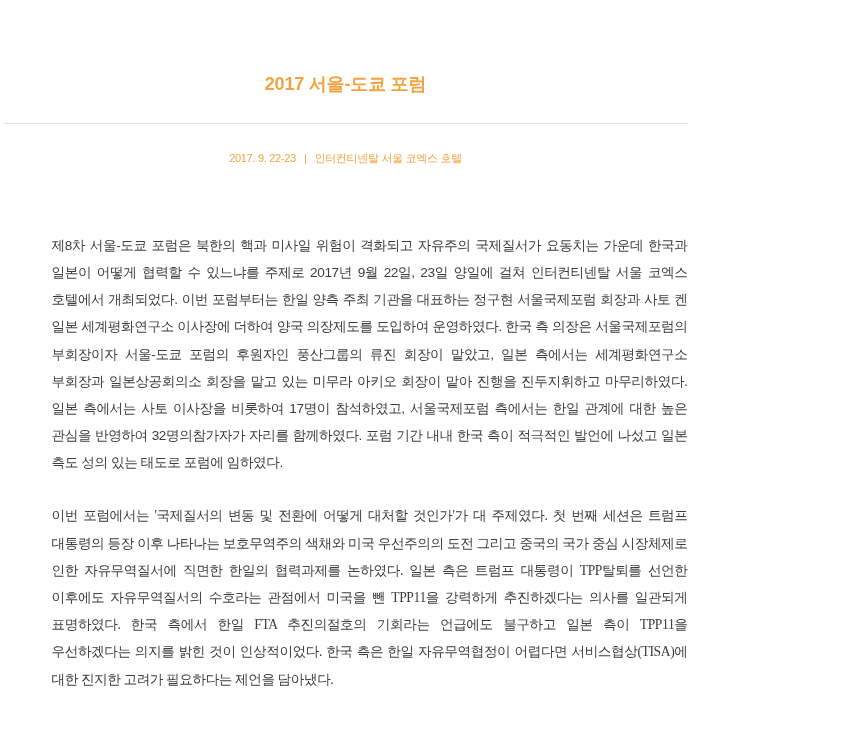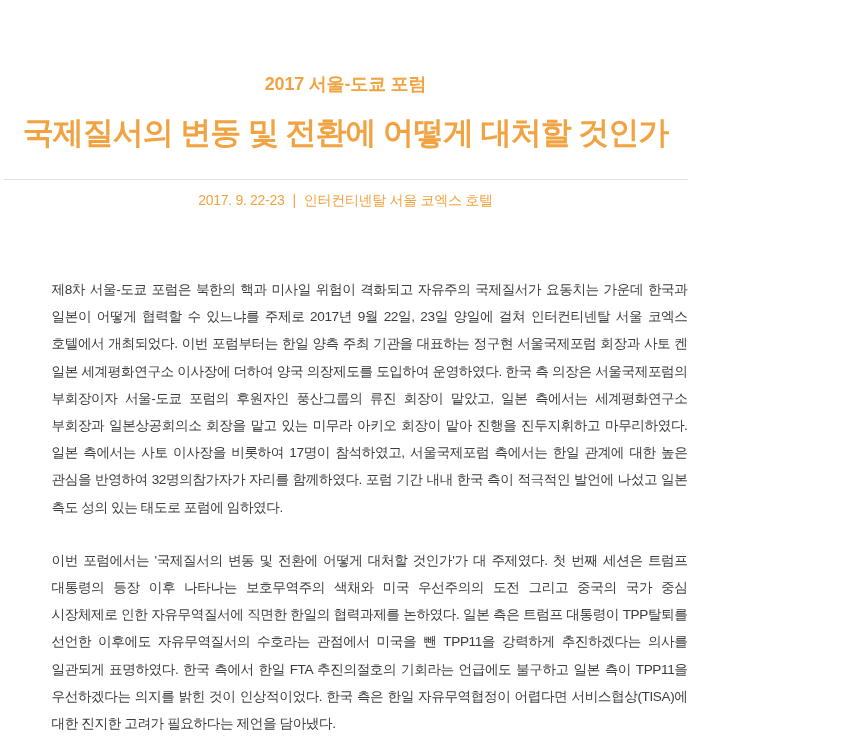--- a/index.html
+++ b/index.html
@@ -43,23 +43,23 @@
     margin-top: 26px;
     display: flex;
     justify-content: center;
   }
   .divider {
     width: 684px;
     height: 1px;
     background: #e0e0e0;
   }
   .meta {
-    margin-top: 12px;
+    margin-top: 27px;
     text-align: center;
-    font-size: 14px;
+    font-size: 11px;
     color: #f2a341;
     letter-spacing: -0.3px;
   }
   .meta .sep {
     margin: 0 8px;
     color: #f2a341;
   }
   .body-area {
     margin: 0 auto;
     width: 684px;
@@ -70,30 +70,30 @@
     line-height: 2.0;
     color: #3c3c3c;
     text-align: justify;
     text-justify: inter-character;
     letter-spacing: -0.4px;
     word-break: keep-all;
     margin-left: 48px;
   }
   .para + .para {
     margin-top: 26px;
+    font-family: Liberation Serif, serif;
   }
 </style>
 </head>
 <body>
 
 <div class="page">
 
   <div class="header">
     <div class="forum-name">2017 서울-도쿄 포럼</div>
-    <h1 class="forum-title">국제질서의 변동 및 전환에 어떻게 대처할 것인가</h1>
   </div>
 
   <div class="divider-wrap">
     <div class="divider"></div>
   </div>
 
   <div class="meta">
     <span>2017. 9. 22-23</span><span class="sep">|</span><span>인터컨티넨탈 서울 코엑스 호텔</span>
   </div>
 

